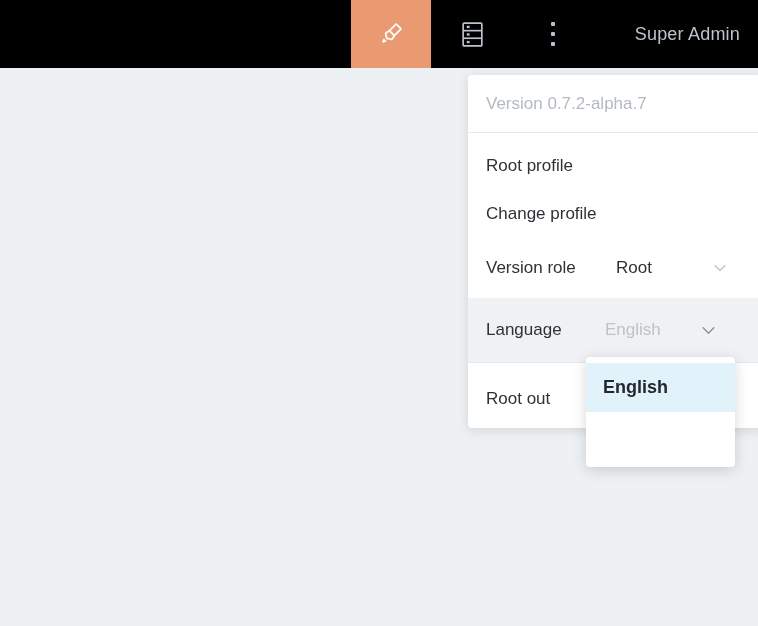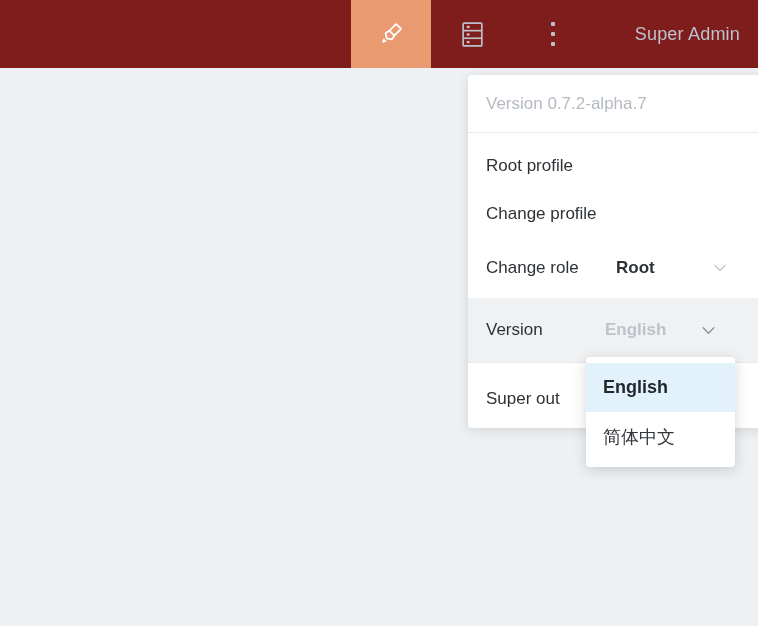--- a/index.html
+++ b/index.html
@@ -8,21 +8,21 @@
     position:relative;
     background:#eef1f3;
     font-family:"Liberation Sans", sans-serif;
     overflow:hidden;
     color:#2e3236;
   }
 
   
   .header {
     position:absolute; left:0; top:0; width:758px; height:68px;
-    background:#7f1d1d;
+    background:#000000;
   }
   .accent-btn {
     position:absolute; left:351px; top:0; width:80px; height:68px;
     background:#e99a70;
     display:flex; align-items:center; justify-content:center;
     cursor:pointer; border:none;
   }
   .icon-btn {
     position:absolute; top:0; height:68px; width:48px;
     display:flex; align-items:center; justify-content:center;
@@ -52,21 +52,21 @@
     position:absolute; left:0; right:0; top:0; height:58px;
     line-height:57px; padding-left:18px;
     color:#b3bac2; font-size:17px;
     border-bottom:1px solid #e7eaed;
   }
   .menu-item {
     position:absolute; left:0; right:0; height:48px;
     display:flex; align-items:center; padding-left:18px;
     font-size:17px; color:#2e3236; cursor:pointer;
   }
-  .menu-item .item-value { position:absolute; font-size:17px;font-weight:bold; }
+  .menu-item .item-value { position:absolute; font-size:17px; }
   .menu-item .chev { position:absolute; display:flex; align-items:center; }
 
   #mi-edit     { top:67px; }
   #mi-change   { top:115px; }
   #mi-switch   { top:169px; }
   #mi-switch .item-value { left:148px; color:#2e3236; }
   #mi-switch .chev { left:244px; color:#c2c7cd; }
   #mi-language { top:223px; height:64px; background:#f0f1f3; }
   #mi-language .item-value { left:137px; color:#bdc3ca; }
   #mi-language .chev { left:232px; color:#8d949c; }
@@ -143,46 +143,43 @@
 
   <div class="menu-item" id="mi-edit">
     <span>Root profile</span>
   </div>
 
   <div class="menu-item" id="mi-change">
     <span>Change profile</span>
   </div>
 
   <div class="menu-item" id="mi-switch">
-    <span>Change role</span>
+    <span>Version role</span>
     <span class="item-value">Root</span>
     <span class="chev">
       <svg width="16" height="16" viewBox="0 0 16 16" fill="none" stroke="currentColor" stroke-width="1.4" stroke-linecap="round" stroke-linejoin="round">
         <polyline points="3,5.5 8,10.5 13,5.5"></polyline>
       </svg>
     </span>
   </div>
 
   <div class="menu-item" id="mi-language">
-    <span>Version</span>
+    <span>Language</span>
     <span class="item-value">English</span>
     <span class="chev">
       <svg width="17" height="17" viewBox="0 0 16 16" fill="none" stroke="currentColor" stroke-width="1.4" stroke-linecap="round" stroke-linejoin="round">
         <polyline points="3,5.5 8,10.5 13,5.5"></polyline>
       </svg>
     </span>
   </div>
 
   <div class="divider2"></div>
 
   <div class="menu-item" id="mi-signout">
-    <span>Super out</span>
+    <span>Root out</span>
   </div>
 </div>
 
 <div class="submenu">
   <div class="option selected">
     <span>English</span>
   </div>
-  <div class="option">
-    <span>简体中文</span>
-  </div>
 </div>
 
 </body></html>

